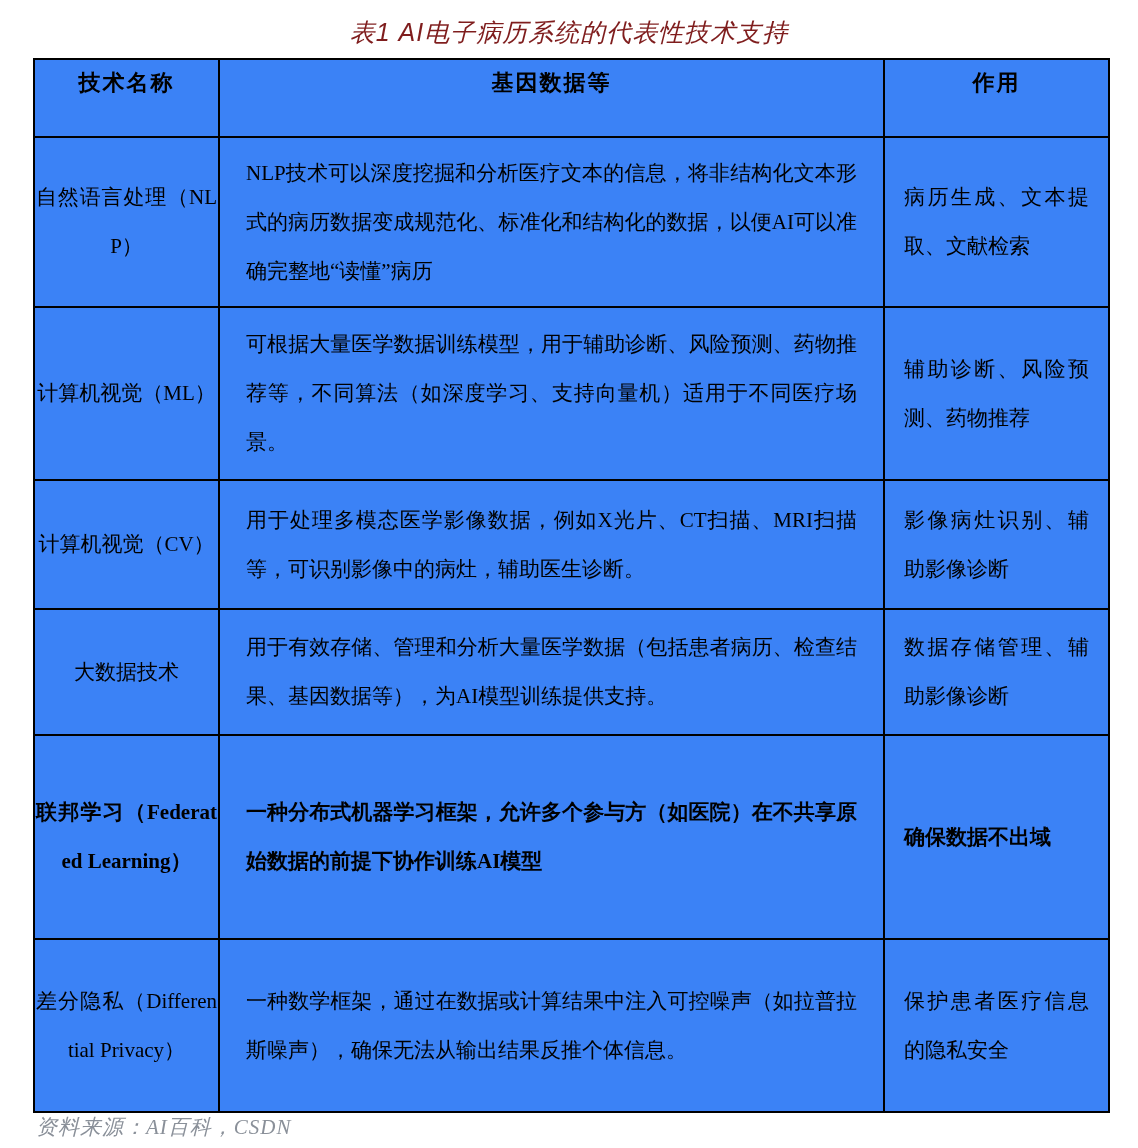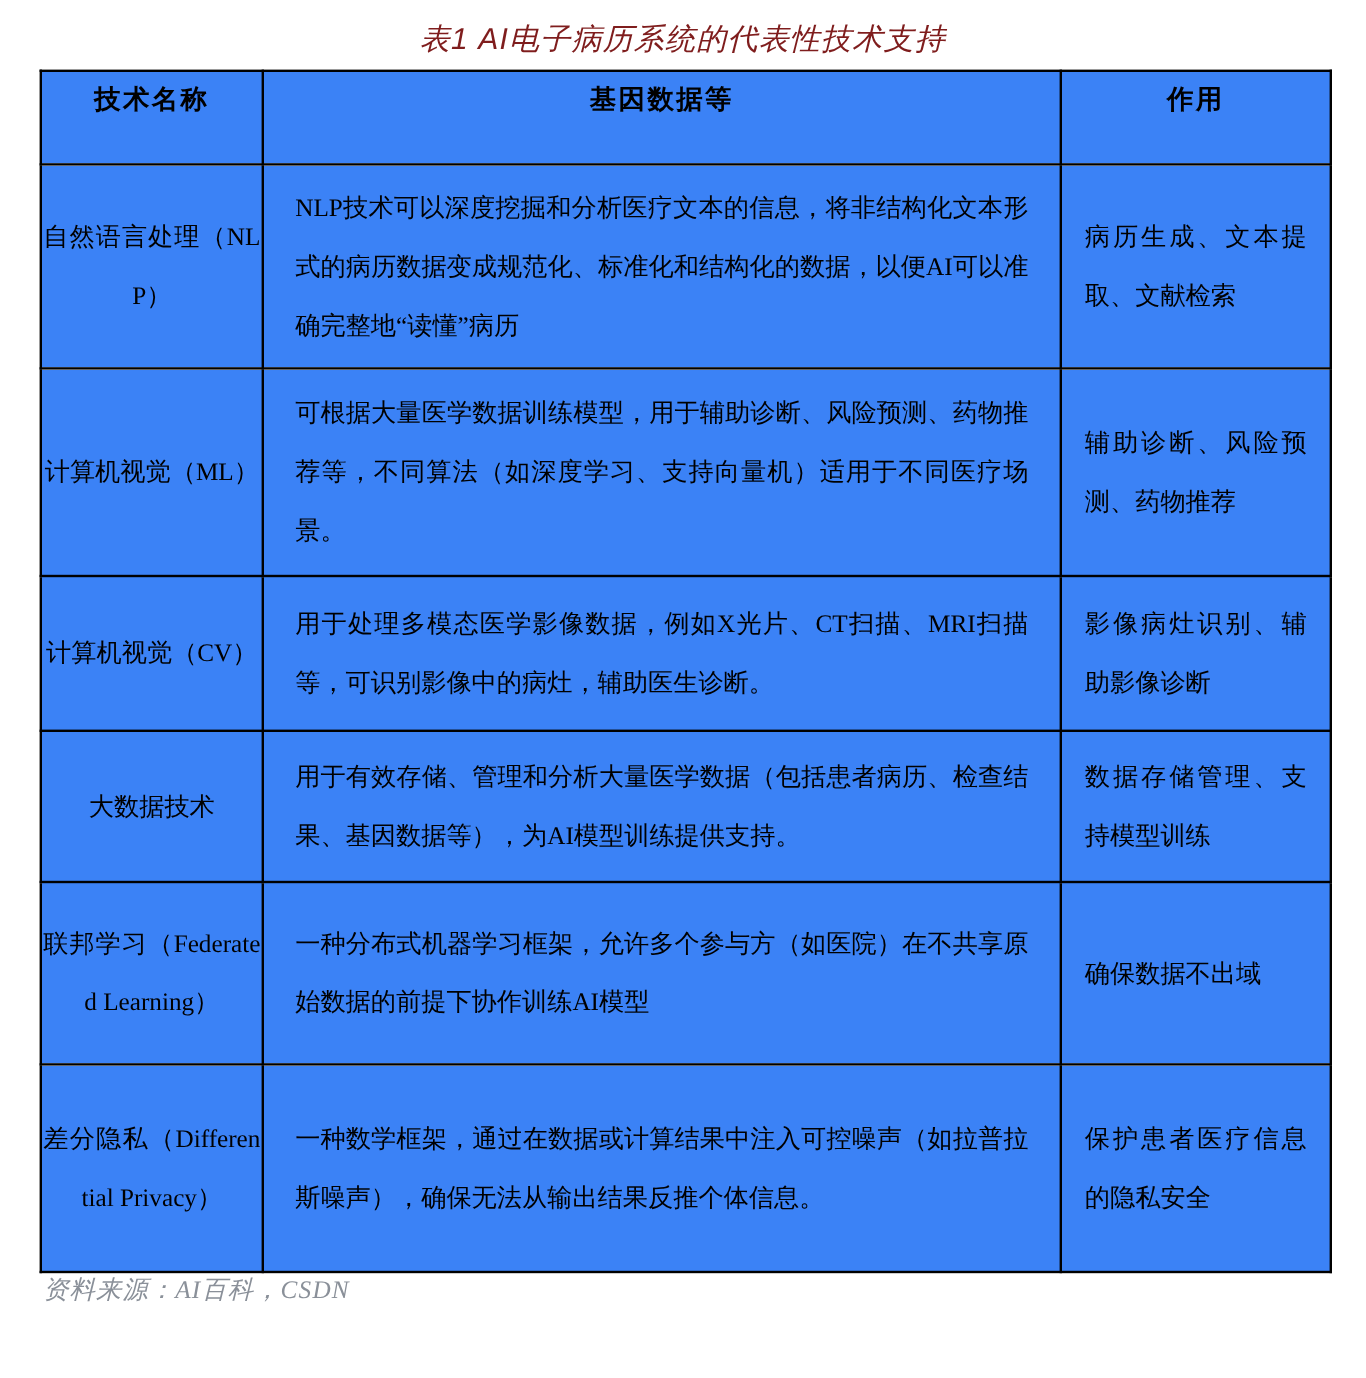--- a/index.html
+++ b/index.html
@@ -72,21 +72,21 @@
     vertical-align: middle;
     padding: 0 19px;
     text-align: justify;
     text-align-last: left;
   }
   tr.row-header { height: 78px; }
   tr.row-0 { height: 170px; }
   tr.row-1 { height: 173px; }
   tr.row-2 { height: 129px; }
   tr.row-3 { height: 126px; }
-  tr.row-4 { height: 152px; }
+  tr.row-4 { height: 204px; font-weight: bold; }
   tr.row-5 { height: 173px; }
   .source-note {
     margin-left: 36px;
     font-style: italic;
     font-size: 21px;
     color: #8a9099;
     letter-spacing: 1px;
   }
 </style>
 </head>
@@ -123,21 +123,21 @@
 
       <tr class="row-2">
         <td class="cell-name">计算机视觉（CV）</td>
         <td class="cell-desc">用于处理多模态医学影像数据，例如X光片、CT扫描、MRI扫描等，可识别影像中的病灶，辅助医生诊断。</td>
         <td class="cell-role">影像病灶识别、辅助影像诊断</td>
       </tr>
 
       <tr class="row-3">
         <td class="cell-name">大数据技术</td>
         <td class="cell-desc">用于有效存储、管理和分析大量医学数据（包括患者病历、检查结果、基因数据等），为AI模型训练提供支持。</td>
-        <td class="cell-role">数据存储管理、支持模型训练</td>
+        <td class="cell-role">数据存储管理、辅助影像诊断</td>
       </tr>
 
       <tr class="row-4">
         <td class="cell-name">联邦学习（Federated Learning）</td>
         <td class="cell-desc">一种分布式机器学习框架，允许多个参与方（如医院）在不共享原始数据的前提下协作训练AI模型</td>
         <td class="cell-role">确保数据不出域</td>
       </tr>
 
       <tr class="row-5">
         <td class="cell-name">差分隐私（Differential Privacy）</td>

